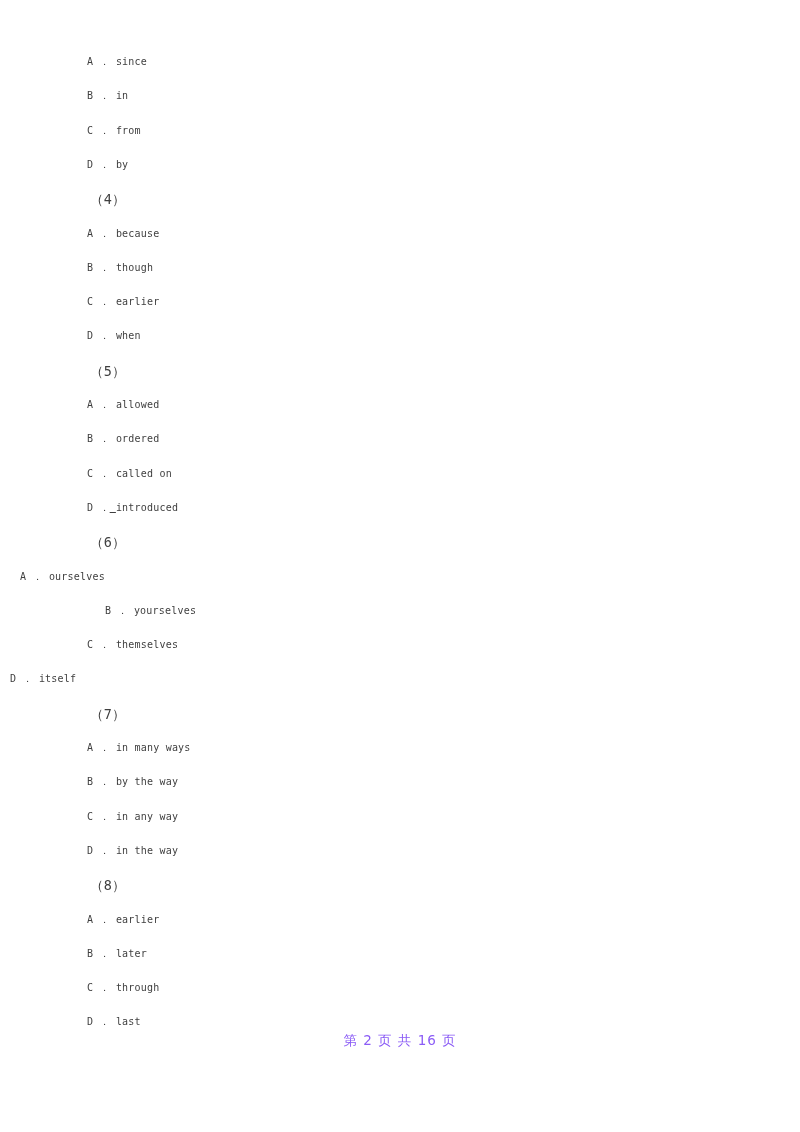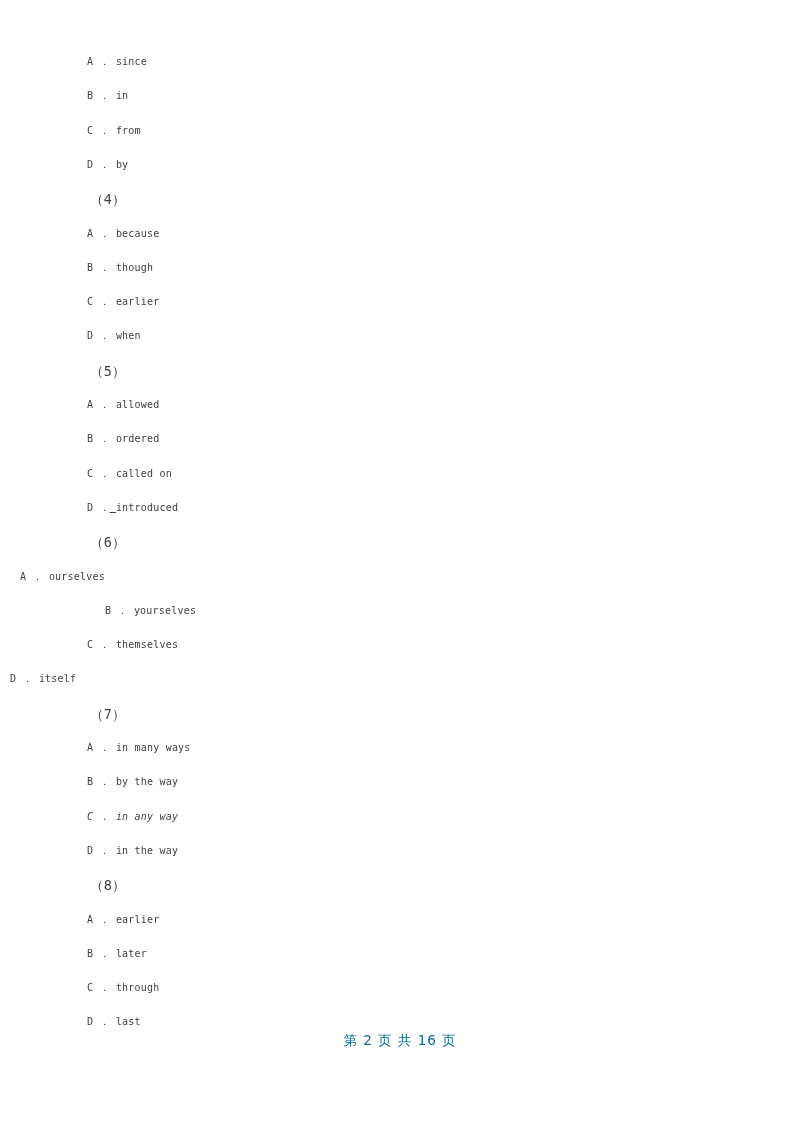--- a/index.html
+++ b/index.html
@@ -51,21 +51,21 @@
     display: inline-block;
   }
   .footer {
     position: absolute;
     left: 0;
     top: 1030px;
     width: 800px;
     text-align: center;
     font-size: 13.5px;
     line-height: 20px;
-    color: #0369a1;
+    color: #8b5cf6;
     font-family: "DejaVu Sans", "Liberation Sans", sans-serif;
     letter-spacing: 1px;
     white-space: pre;
   }
 </style>
 </head>
 <body>
 
 <div class="page">
   <div class="content" id="content">
@@ -84,21 +84,21 @@
       <div class="line option" style="position: absolute; left: 0px; top: 456.6px;"><span class="opt-letter">C ．</span> <span class="opt-text">called on</span></div>
       <div class="line option" style="position: absolute; left: 0px; top: 490.9px; text-decoration: underline;"><span class="opt-letter">D ．</span> <span class="opt-text">introduced</span></div>
       <div class="line qnum" style="position: absolute; left: 0px; top: 525.2px;">（6）</div>
       <div class="line option" style="position: absolute; left: 0px; top: 559.5px; padding-left: 20px;"><span class="opt-letter">A ．</span> <span class="opt-text">ourselves</span></div>
       <div class="line option" style="position: absolute; left: 18px; top: 593.8px;"><span class="opt-letter">B ．</span> <span class="opt-text">yourselves</span></div>
       <div class="line option" style="position: absolute; left: 0px; top: 628.1px;"><span class="opt-letter">C ．</span> <span class="opt-text">themselves</span></div>
       <div class="line option" style="position: absolute; left: 0px; top: 662.4px; padding-left: 10px;"><span class="opt-letter">D ．</span> <span class="opt-text">itself</span></div>
       <div class="line qnum" style="position: absolute; left: 0px; top: 696.7px;">（7）</div>
       <div class="line option" style="position: absolute; left: 0px; top: 731px;"><span class="opt-letter">A ．</span> <span class="opt-text">in many ways</span></div>
       <div class="line option" style="position: absolute; left: 0px; top: 765.3px;"><span class="opt-letter">B ．</span> <span class="opt-text">by the way</span></div>
-      <div class="line option" style="position: absolute; left: 0px; top: 799.6px; font-style: italic;"><span class="opt-letter">C ．</span> <span class="opt-text">in any way</span></div>
+      <div class="line option" style="position: absolute; left: 0px; top: 799.6px;"><span class="opt-letter">C ．</span> <span class="opt-text">in any way</span></div>
       <div class="line option" style="position: absolute; left: 0px; top: 833.9px;"><span class="opt-letter">D ．</span> <span class="opt-text">in the way</span></div>
       <div class="line qnum" style="position: absolute; left: 0px; top: 868.2px;">（8）</div>
       <div class="line option" style="position: absolute; left: 0px; top: 902.5px;"><span class="opt-letter">A ．</span> <span class="opt-text">earlier</span></div>
       <div class="line option" style="position: absolute; left: 0px; top: 936.8px;"><span class="opt-letter">B ．</span> <span class="opt-text">later</span></div>
       <div class="line option" style="position: absolute; left: 0px; top: 971.1px;"><span class="opt-letter">C ．</span> <span class="opt-text">through</span></div>
       <div class="line option" style="position: absolute; left: 0px; top: 1005.4px;"><span class="opt-letter">D ．</span> <span class="opt-text">last</span></div>
     </div>
   <div class="footer">第 2 页 共 16 页</div>
 </div>
 

